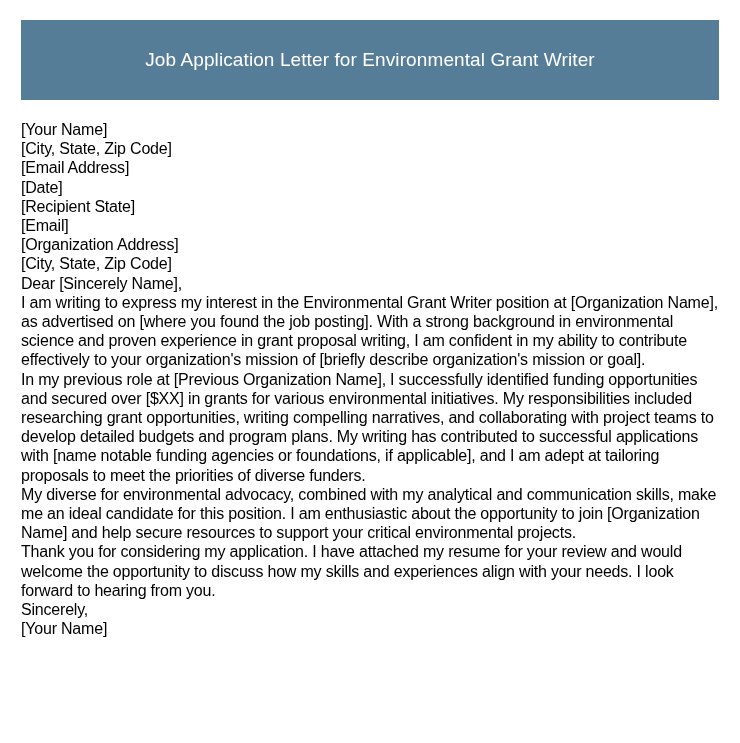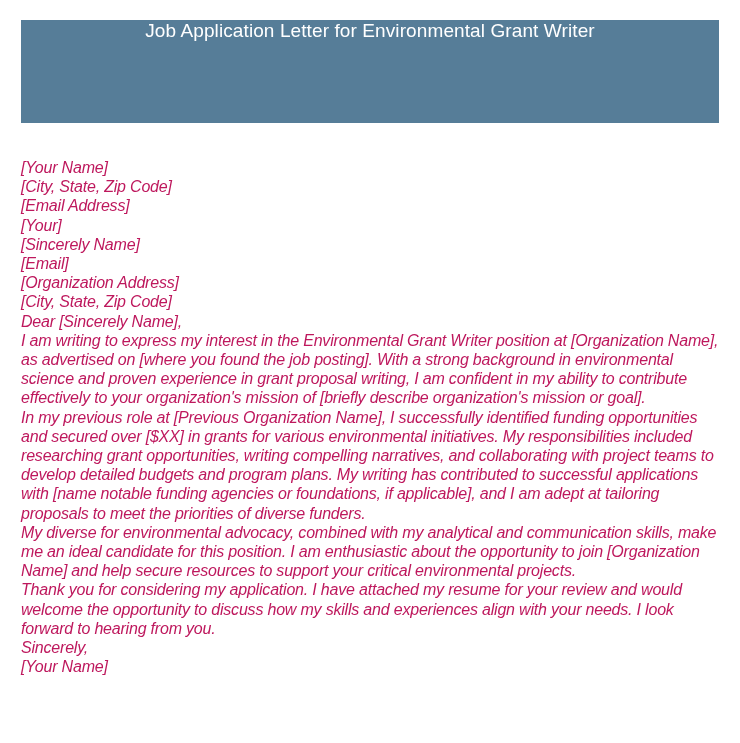--- a/index.html
+++ b/index.html
@@ -9,62 +9,61 @@
     font-family: "Liberation Sans", sans-serif;
   }
   .page {
     width: 740px;
     height: 743px;
     background: #ffffff;
     overflow: hidden;
   }
   .banner {
     margin: 20px 21px 0 21px;
-    height: 103px;
+    height: 80px;
     background: #567d98;
     display: flex;
-    align-items: flex-start;
+    align-items: center;
     justify-content: center;
   }
   .banner h1 {
     color: #ffffff;
     font-size: 19px;
     font-weight: 500;
     letter-spacing: 0.1px;
     text-align: center;
   }
   .letter-body {
-    margin: 35px 20px 0 21px;
-    color: #be185d;
+    margin: 20px 20px 0 21px;
+    color: #000000;
     font-size: 16px;
     line-height: 19.2px;
     letter-spacing: -0.2px;
-    font-style: italic;
   }
   .letter-body p, .letter-body div {
     margin: 0;
   }
 </style>
 </head>
 <body>
 
 <div class="page">
 
   <div class="banner">
     <h1>Job Application Letter for Environmental Grant Writer</h1>
   </div>
 
   <div class="letter-body">
 
     <div>[Your Name]</div>
     <div>[City, State, Zip Code]</div>
     <div>[Email Address]</div>
-    <div>[Your]</div>
+    <div>[Date]</div>
 
-    <div>[Sincerely Name]</div>
+    <div>[Recipient State]</div>
     <div>[Email]</div>
     <div>[Organization Address]</div>
     <div>[City, State, Zip Code]</div>
 
     <div>Dear [Sincerely Name],</div>
 
     <p>I am writing to express my interest in the Environmental Grant Writer position at [Organization Name], as advertised on [where you found the job posting]. With a strong background in environmental science and proven experience in grant proposal writing, I am confident in my ability to contribute effectively to your organization's mission of [briefly describe organization's mission or goal].</p>
     <p>In my previous role at [Previous Organization Name], I successfully identified funding opportunities and secured over [$XX] in grants for various environmental initiatives. My responsibilities included researching grant opportunities, writing compelling narratives, and collaborating with project teams to develop detailed budgets and program plans. My writing has contributed to successful applications with [name notable funding agencies or foundations, if applicable], and I am adept at tailoring proposals to meet the priorities of diverse funders.</p>
     <p>My diverse for environmental advocacy, combined with my analytical and communication skills, make me an ideal candidate for this position. I am enthusiastic about the opportunity to join [Organization Name] and help secure resources to support your critical environmental projects.</p>
     <p>Thank you for considering my application. I have attached my resume for your review and would welcome the opportunity to discuss how my skills and experiences align with your needs. I look forward to hearing from you.</p>

